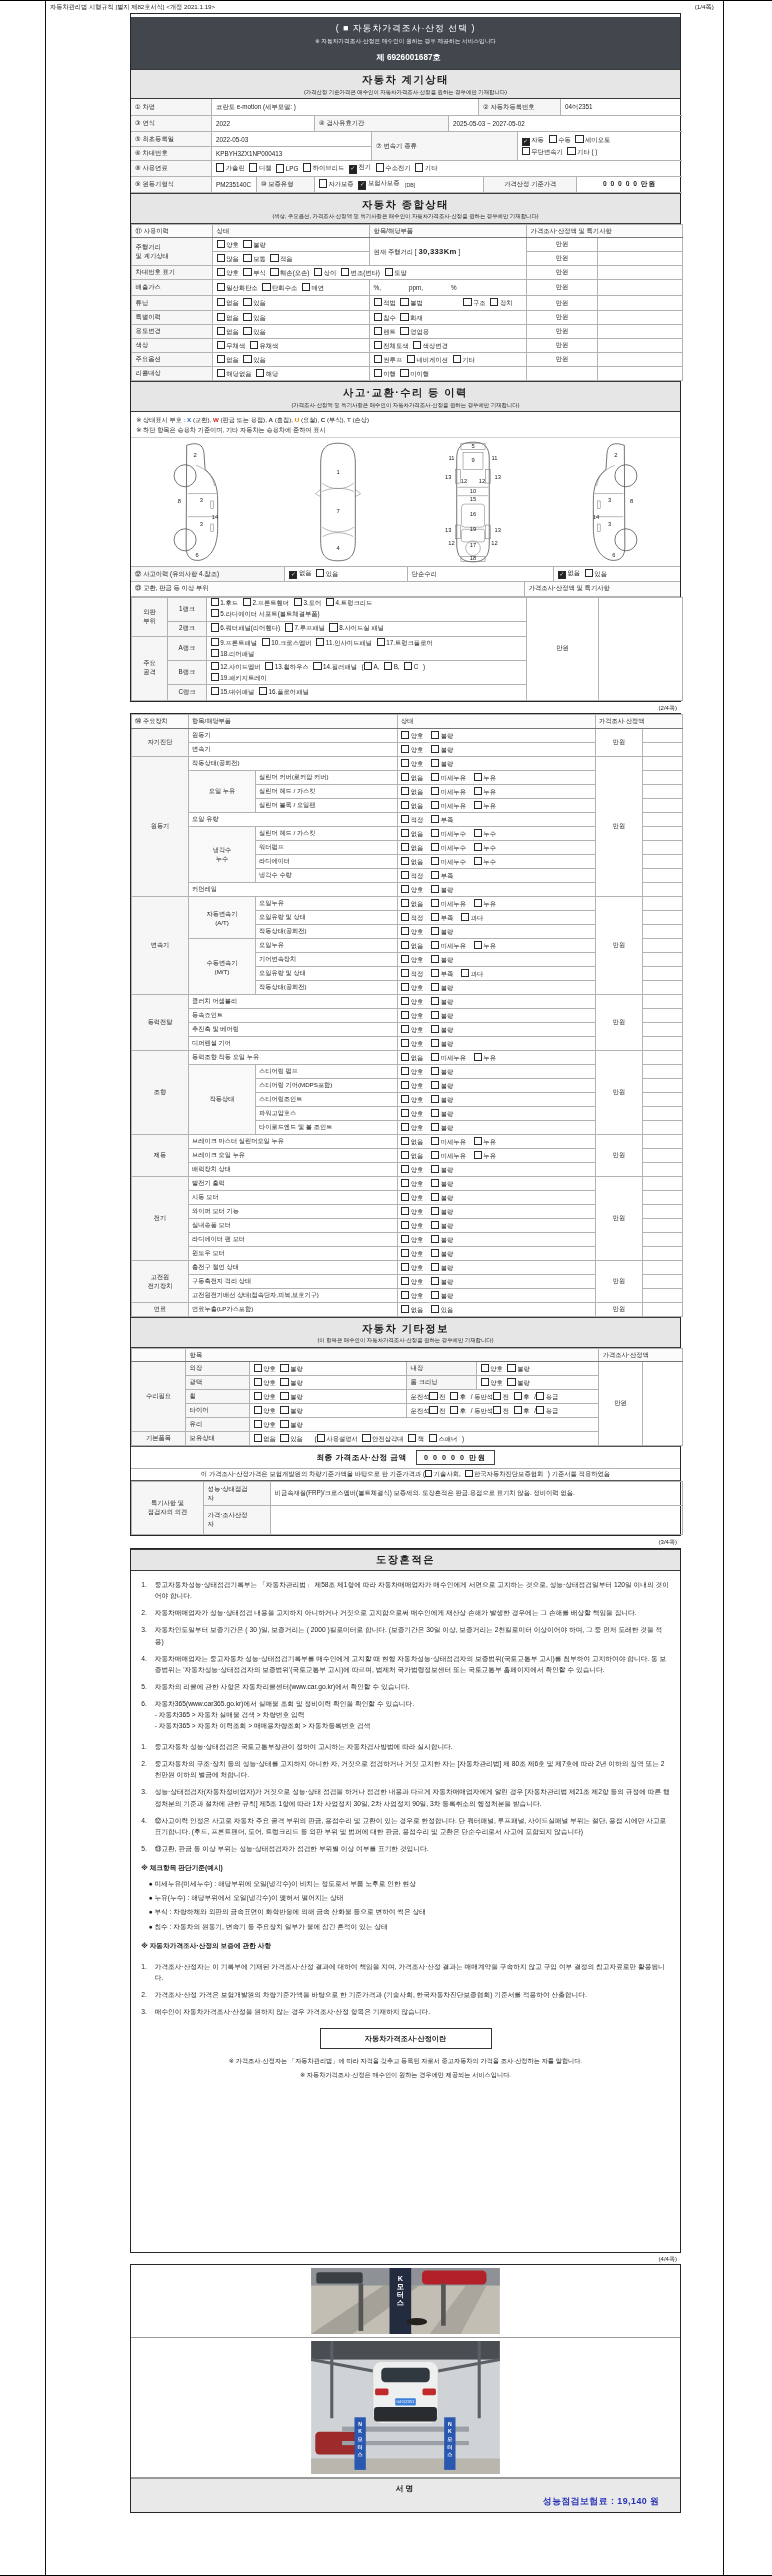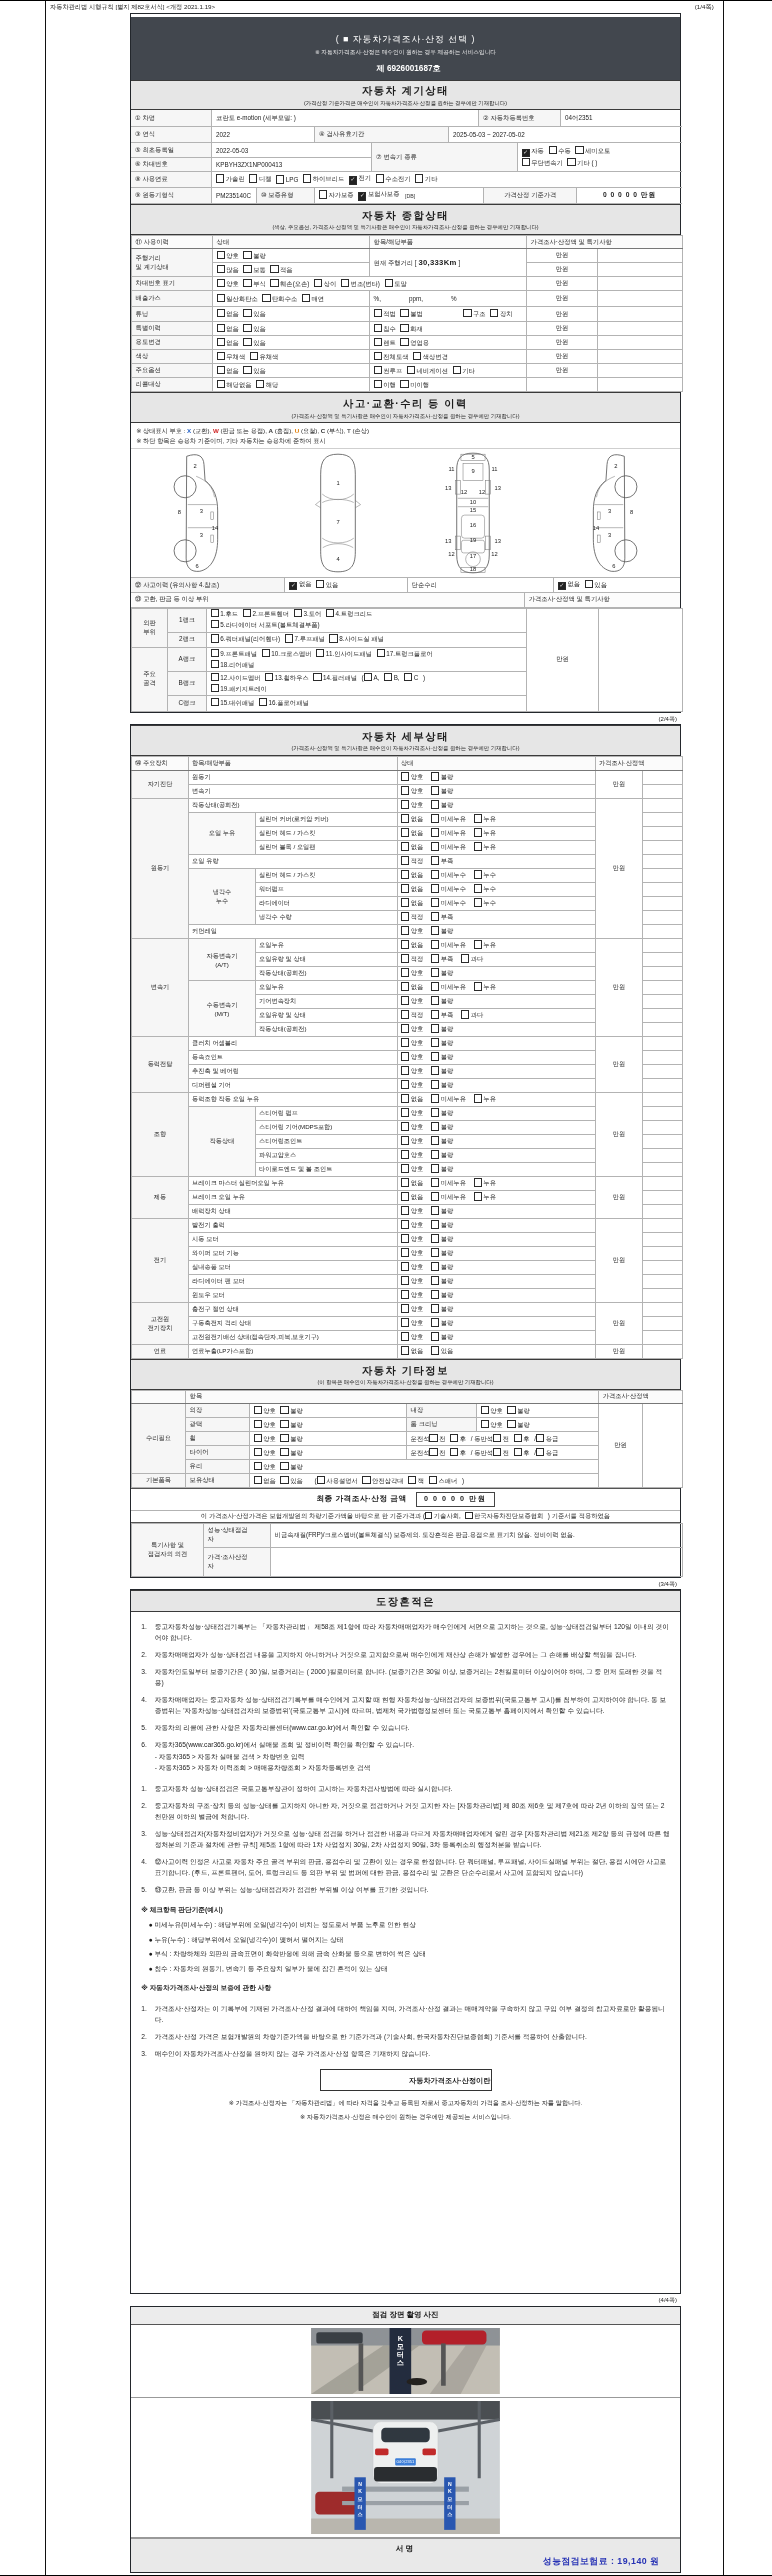--- a/index.html
+++ b/index.html
@@ -8,21 +8,21 @@
     border-top:1px solid #000;border-bottom:1px solid #000;
     font-family:"Liberation Sans","DejaVu Sans",sans-serif;color:#1c1c1c;
   }
   .page{margin-left:45px;width:679px;height:2574px;border-left:1px solid #111;border-right:1px solid #111;box-sizing:border-box;position:relative;}
   .meta{height:10.3px;padding:2.1px 9.3px 0 4.1px;display:flex;justify-content:space-between;font-size:6.2px;color:#222;}
   .content{padding:0 42px 0 84px;}
   .frame{border:1.5px solid #23272c;background:#fff;}
   
   .dark{background:#42474e;color:#fff;text-align:center;margin-top:2.6px;padding:6.2px 0 2.1px;}
   .dark .t1{font-size:15px;font-weight:bold;letter-spacing:2.1px;}
-  .dark .t2{font-size:8.8px;margin-top:11px;letter-spacing:1px;}
+  .dark .t2{font-size:8.8px;margin-top:0;letter-spacing:1px;}
   .dark .t3{font-size:5.7px;margin-top:3.1px;color:#f2f2f2;}
   .dark .docno{font-size:8.2px;font-weight:bold;text-align:center;padding:6.2px 0 3.1px 6.2px;}
   
   .shead{background:#e6e6e6;text-align:center;border-top:1px solid #3a3a3a;border-bottom:1px solid #3a3a3a;padding:3.6px 0 2.6px;}
   .shead .h{font-size:10.3px;font-weight:bold;letter-spacing:1.5px;}
   .shead .s{font-size:5.4px;margin-top:1.5px;color:#222;}
   
   .t{border-collapse:collapse;width:551px;table-layout:fixed;}
   .t td{border:0.5px solid #b3b3b3;padding:0.5px 3.6px;font-size:6.3px;vertical-align:middle;word-break:keep-all;}
   .t .thr td{background:#fbfbfb;border-bottom:1px solid #777;}
@@ -76,21 +76,21 @@
   .fpnote{height:11.3px;text-align:center;font-size:5.7px;line-height:10.3px;border-bottom:1px solid #555;}
   .fpnote .cb{width:5.2px;height:5.2px;border-width:0.8px;}
   
   .op td{font-size:6.3px;}
   
   .notes{padding:8.2px 10.3px 0;font-size:6.7px;line-height:11.3px;height:660px;overflow:hidden;box-sizing:border-box;}
   .notes .itm{display:flex;margin-bottom:5.7px;}
   .notes .nn{width:13.4px;flex:none;}
   .notes .ghead{font-weight:bold;margin:8.2px 0 4.1px;}
   .notes .blt{margin:0 0 3.1px 7.2px;}
-  .notes .nbox{width:170px;margin:10.3px auto 6.2px;border:0.8px solid #333;text-align:right;font-weight:bold;font-size:7.2px;padding:4.1px 0;}
+  .notes .nbox{width:170px;margin:10.3px auto 6.2px;border:0.8px solid #333;text-align:center;font-weight:bold;font-size:7.2px;padding:4.1px 0;}
   .notes .nnote{text-align:center;font-size:6.2px;margin-bottom:2.1px;}
   .notes .grp2{margin-top:9.3px;}
   
   .pmark{text-align:right;font-size:6px;padding:2.1px 4.1px 1px 0;height:8.2px;}
   
   .phead{background:#ececec;border-bottom:1px solid #555;text-align:center;font-size:7.5px;font-weight:bold;padding:3.6px 0;}
   .prow{display:flex;justify-content:center;padding:3.1px 0;border-bottom:0.5px solid #999;}
   .sign{background:#e9e9e9;border-top:0.5px solid #999;height:33px;position:relative;}
   .sign .sl{text-align:center;font-size:7.7px;font-weight:bold;padding-top:4.6px;letter-spacing:2.1px;}
   .sign .fee{position:absolute;right:20.6px;bottom:4.6px;color:#2733b5;font-weight:bold;font-size:8.8px;letter-spacing:0.5px;}
@@ -416,24 +416,20 @@
                   <div class="ln"><span class="opt"><span class="cb"></span><span class="cbl">15.대쉬패널</span></span><span class="opt"><span class="cb"></span><span class="cbl">16.플로어패널</span></span></div>
                 </td>
               </tr>
             </tbody>
           </table>
         </div>
     </div>
     <div class="pmark">(2/4쪽)</div>
 
     <div class="frame">
-      <div class="shead">
-        <div class="h">자동차 세부상태</div>
-        <div class="s">(가격조사·산정액 및 특기사항은 매수인이 자동차가격조사·산정을 원하는 경우에만 기재합니다)</div>
-      </div>
       <div id="det-body">
           <table class="t det">
             <colgroup>
               <col style="width:57px">
               <col style="width:67px">
               <col style="width:142px">
               <col style="width:198px">
               <col style="width:47px">
               <col style="width:40px">
             </colgroup>
@@ -841,21 +837,20 @@
             </div>
           </div>
           <div class="nbox">자동차가격조사·산정이란</div>
           <div class="nnote">※ 가격조사·산정자는 「자동차관리법」에 따라 자격을 갖추고 등록된 자로서 중고자동차의 가격을 조사·산정하는 자를 말합니다.</div>
           <div class="nnote">※ 자동차가격조사·산정은 매수인이 원하는 경우에만 제공되는 서비스입니다.</div>
         </div>
     </div>
     <div class="pmark">(4/4쪽)</div>
 
     <div class="frame">
-      <div class="phead">점검 장면 촬영 사진</div>
       <div class="prow">
         <svg width="189" height="66" viewBox="0 0 366 128">
           <rect width="366" height="128" fill="#c2beb4"></rect>
           <rect width="366" height="34" fill="#8e9296"></rect>
           <rect x="10" y="8" width="90" height="22" rx="5" fill="#3a3f44"></rect>
           <rect x="215" y="5" width="125" height="27" rx="8" fill="#b3202a"></rect>
           <polygon points="0,128 140,34 210,34 80,128" fill="#8d8a82" opacity="0.55"></polygon>
           <polygon points="230,128 300,34 340,34 290,128" fill="#8d8a82" opacity="0.45"></polygon>
           <rect x="92" y="30" width="9" height="92" fill="#555"></rect>
           <rect x="252" y="30" width="9" height="82" fill="#555"></rect>

